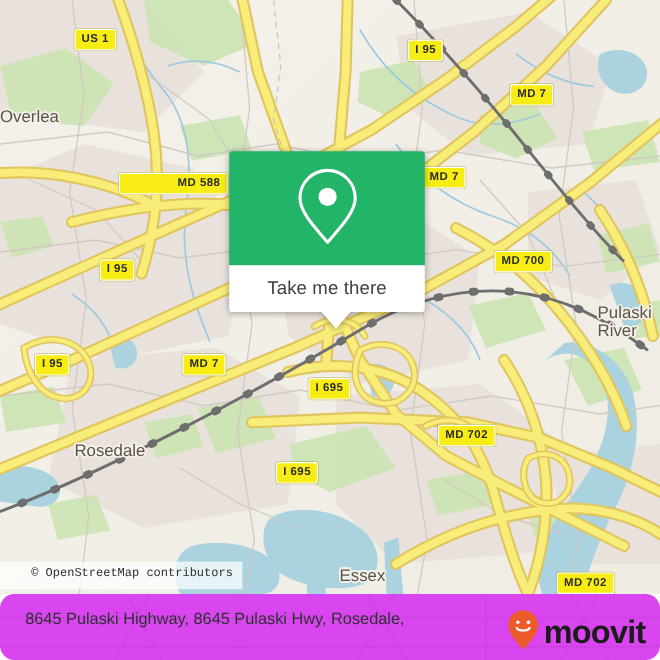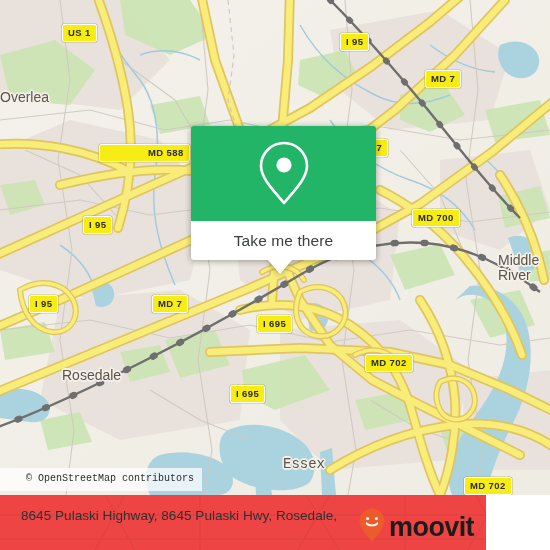--- a/index.html
+++ b/index.html
@@ -41,21 +41,21 @@
       -1.6px 0 #f4f1ea, 1.6px 0 #f4f1ea, 0 -1.6px #f4f1ea, 0 1.6px #f4f1ea,
       -1.2px -1.2px #f4f1ea, 1.2px -1.2px #f4f1ea, -1.2px 1.2px #f4f1ea, 1.2px 1.2px #f4f1ea;
     font-family:"Liberation Sans","DejaVu Sans",sans-serif;
   }
   .place.two{line-height:15px;white-space:pre-line;}
 
   
   #popup{
     position:absolute;
     left:191px;top:126px;
-    width:185px;
+    width:163px;
     border-radius:3px;
     overflow:visible;
     filter:drop-shadow(0 1px 3px rgba(0,0,0,.35));
   }
   #popup-top{
     background:#22b467;
     height:95px;
     border-radius:3px 3px 0 0;
     display:flex;align-items:center;justify-content:center;
   }
@@ -88,23 +88,24 @@
     color:#2c2c2c;
     font-size:10px;
     line-height:12px;
     padding:5px 8px 6px 26px;
     white-space:nowrap;
     font-family:Liberation Mono, monospace;
   }
 
   
   #footer{
-    position:absolute;left:0;top:495px;width:486px;height:55px;
-    background:#ef4444;
+    position:absolute;left:0;top:495px;width:550px;height:55px;
+    background:#d946ef;
     overflow:hidden;
+    border-radius:12px;
   }
   #footer-wm{position:absolute;left:0;top:0;width:550px;height:55px;opacity:.045;}
   #addr{
     position:absolute;left:21px;top:12px;width:375px;
     color:#2f3133;
     font-size:13.6px;
     line-height:18.5px;
     font-family:"Liberation Sans","DejaVu Sans",sans-serif;
   }
   #brand{position:absolute;right:12px;top:12px;display:flex;align-items:center;gap:3px;}
@@ -300,24 +301,24 @@
     <div class="shield" style="left:83px;  top:216px;">I 95</div>
     <div class="shield" style="left:374px; top:209px;margin-left:38px;">MD 700</div>
     <div class="shield" style="left:29px;  top:295px;">I 95</div>
     <div class="shield" style="left:152px; top:295px;">MD 7</div>
     <div class="shield" style="left:257px; top:315px;">I 695</div>
     <div class="shield" style="left:365px; top:354px;">MD 702</div>
     <div class="shield" style="left:230px; top:385px;">I 695</div>
     <div class="shield" style="left:464px; top:477px;">MD 702</div>
 
     <div class="place" style="left:0px;   top:90px;text-align:center;">Overlea</div>
-    <div class="place two" style="left:498px; top:253px;">Middle
+    <div class="place two" style="left:498px; top:253px;">Pulaski
 River</div>
     <div class="place" style="left:62px;  top:368px;text-align:center;">Rosedale</div>
-    <div class="place" style="left:283px; top:457px;font-family:Liberation Mono, monospace;">Essex</div>
+    <div class="place" style="left:283px; top:472px;">Essex</div>
 
     <div id="popup">
       <div id="popup-top">
         <span>
           <svg width="60" height="70" viewBox="0 0 60 70" xmlns="http://www.w3.org/2000/svg">
             <path d="M30,6 C17.3,6 7,16.3 7,29 C7,42 22,56 30,66 C38,56 53,42 53,29 C53,16.3 42.7,6 30,6 Z" fill="none" stroke="#ffffff" stroke-width="2.6" stroke-linejoin="round"></path>
             <circle cx="30" cy="28" r="7.6" fill="#ffffff"></circle>
           </svg>
         </span>
       </div>

